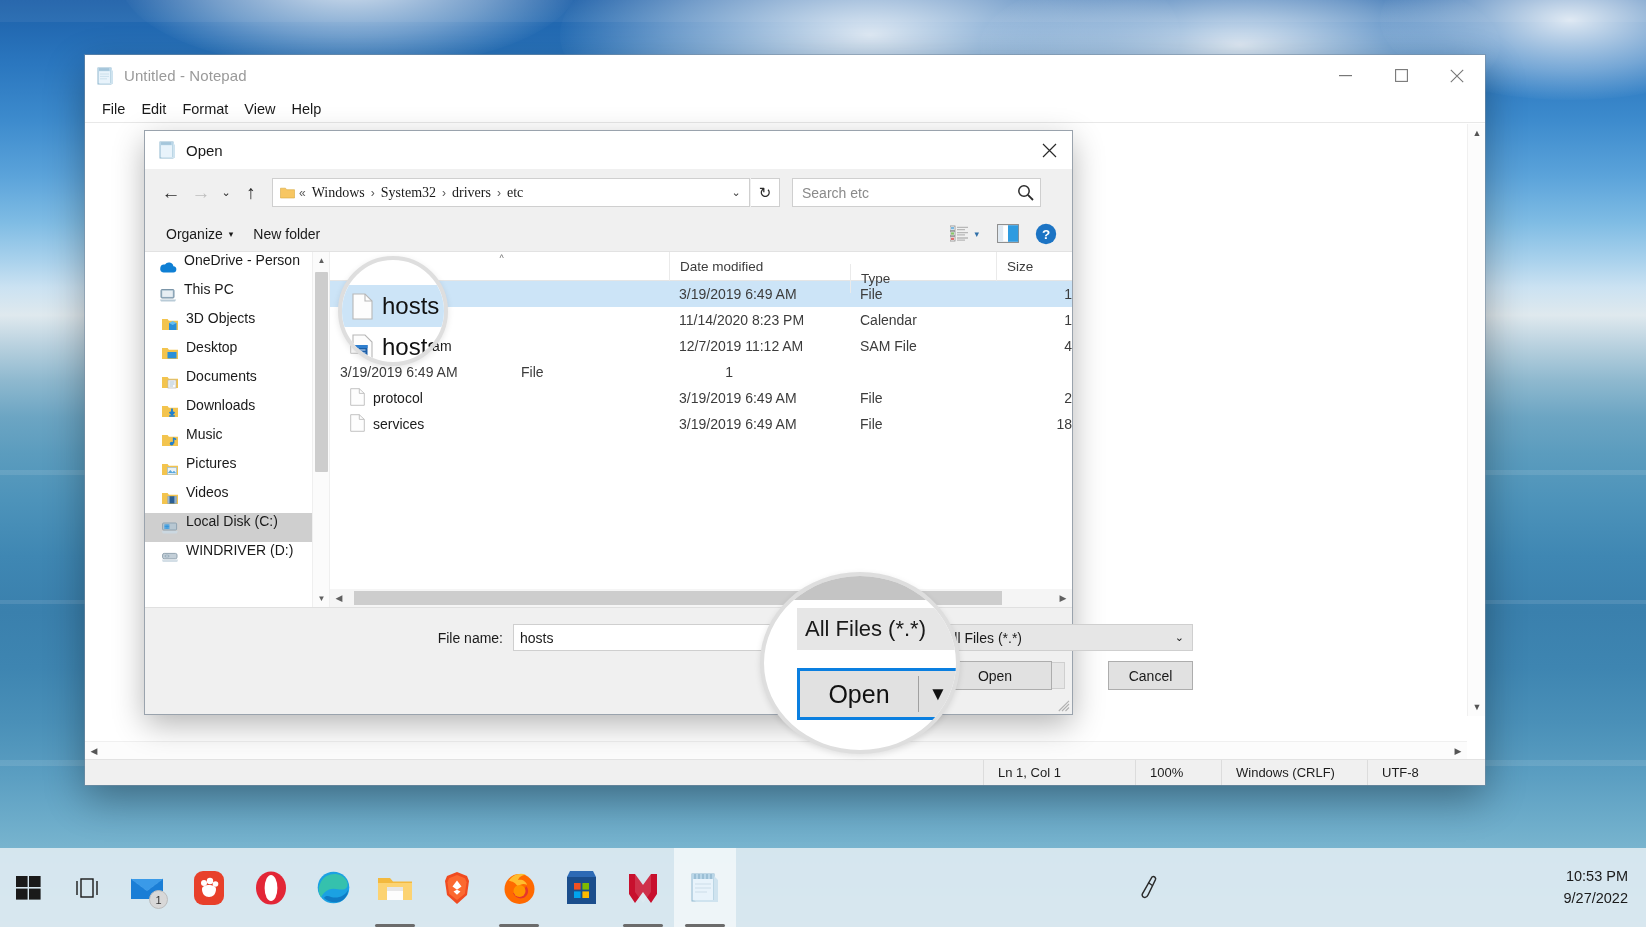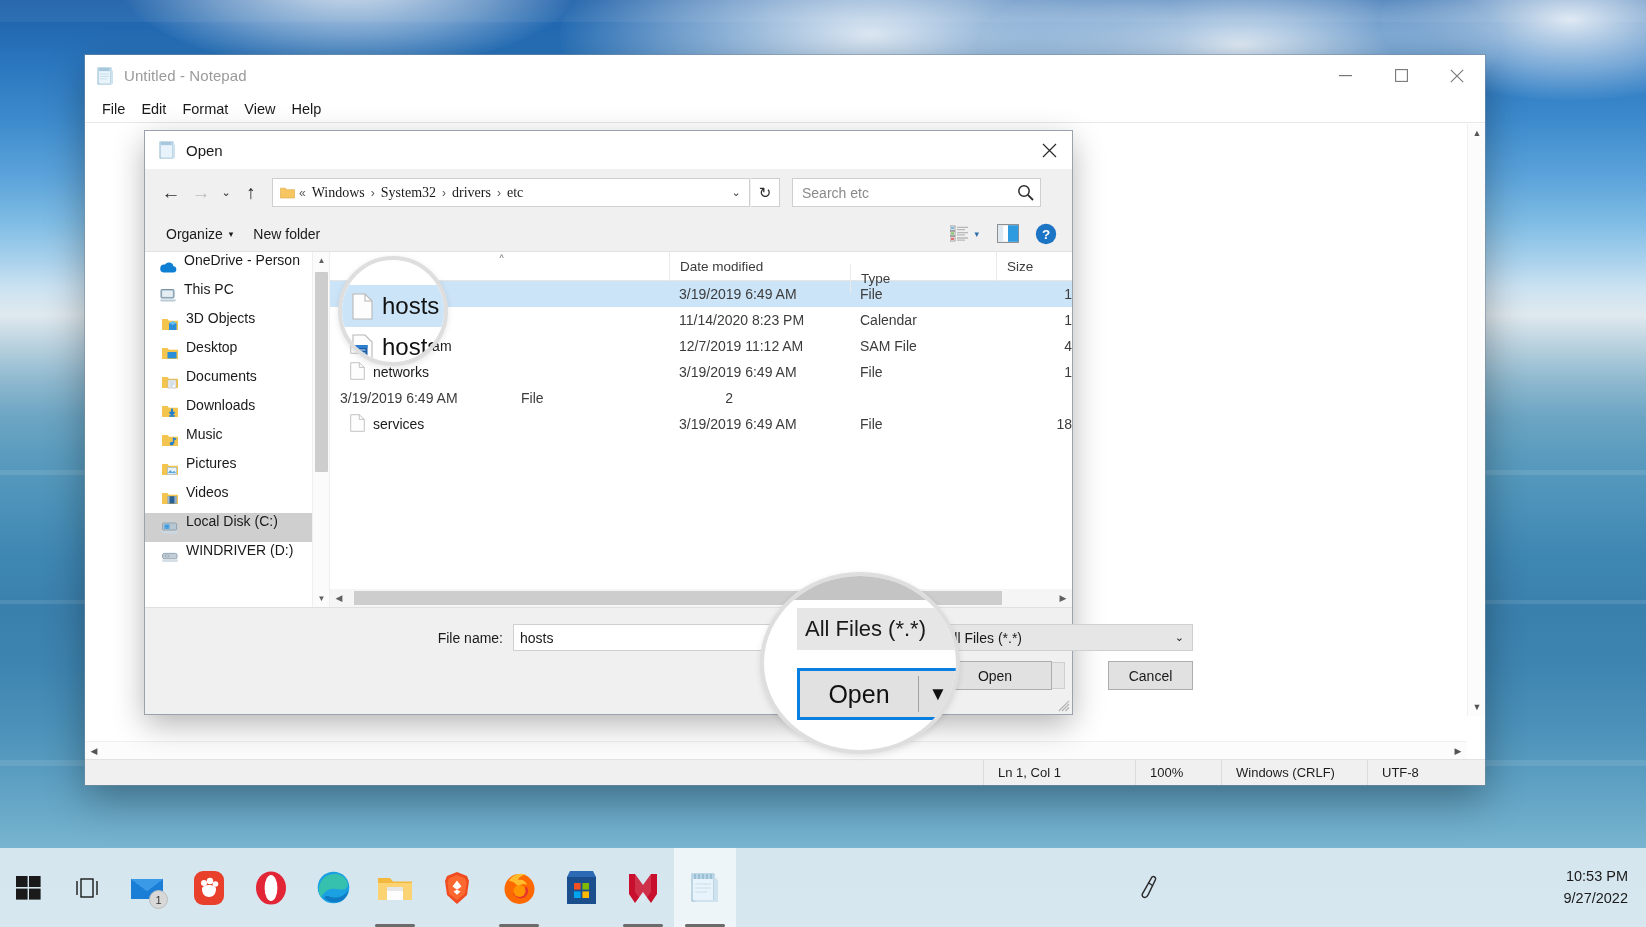--- a/index.html
+++ b/index.html
@@ -667,32 +667,32 @@
                     <path d="M.7.7h8.6L14.3 5.4V17.3H.7z" fill="#fdfdfd" stroke="#bcbcbc" stroke-width=".9"></path>
                     <path d="M9.3.7v4.7h5" fill="none" stroke="#bcbcbc" stroke-width=".9"></path>
                   </svg></span>
                 <span>lmhosts.sam</span>
               </div>
               <div class="cell" style="width: 181px; color: rgb(60, 60, 60);">12/7/2019 11:12 AM</div>
               <div class="cell" style="width: 146px; color: rgb(60, 60, 60);">SAM File</div>
               <div class="cell size" style="width: 76px; color: rgb(60, 60, 60);">4</div>
             </div>
             <div class="fl-row">
+              <div class="cell" style="width: 181px; color: rgb(60, 60, 60);">3/19/2019 6:49 AM</div>
+              <div class="cell" style="width: 146px; color: rgb(60, 60, 60);">File</div>
+              <div class="cell size" style="width: 76px; color: rgb(60, 60, 60);">1</div>
+            </div>
+            <div class="fl-row">
               <div class="cell name" style="width: 339px;">
                 <span><svg width="15" height="18" viewBox="0 0 15 18">
                     <path d="M.7.7h8.6L14.3 5.4V17.3H.7z" fill="#fdfdfd" stroke="#bcbcbc" stroke-width=".9"></path>
                     <path d="M9.3.7v4.7h5" fill="none" stroke="#bcbcbc" stroke-width=".9"></path>
                   </svg></span>
-                <span>networks</span>
+                <span>protocol</span>
               </div>
-              <div class="cell" style="width: 181px; color: rgb(60, 60, 60);">3/19/2019 6:49 AM</div>
-              <div class="cell" style="width: 146px; color: rgb(60, 60, 60);">File</div>
-              <div class="cell size" style="width: 76px; color: rgb(60, 60, 60);">1</div>
-            </div>
-            <div class="fl-row">
               <div class="cell" style="width: 181px; color: rgb(60, 60, 60);">3/19/2019 6:49 AM</div>
               <div class="cell" style="width: 146px; color: rgb(60, 60, 60);">File</div>
               <div class="cell size" style="width: 76px; color: rgb(60, 60, 60);">2</div>
             </div>
             <div class="fl-row">
               <div class="cell name" style="width: 339px;">
                 <span><svg width="15" height="18" viewBox="0 0 15 18">
                     <path d="M.7.7h8.6L14.3 5.4V17.3H.7z" fill="#fdfdfd" stroke="#bcbcbc" stroke-width=".9"></path>
                     <path d="M9.3.7v4.7h5" fill="none" stroke="#bcbcbc" stroke-width=".9"></path>
                   </svg></span>

